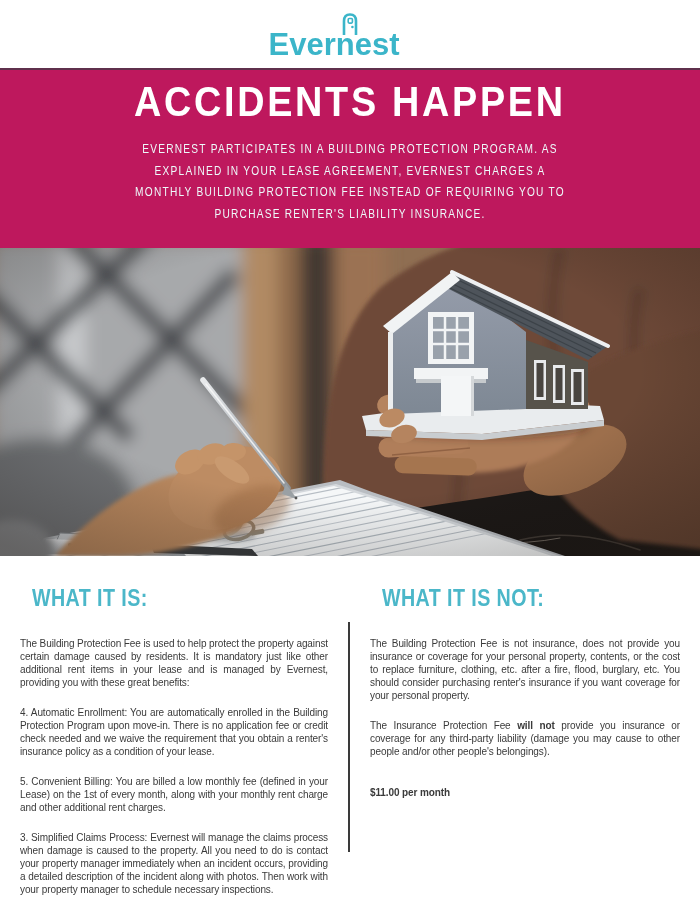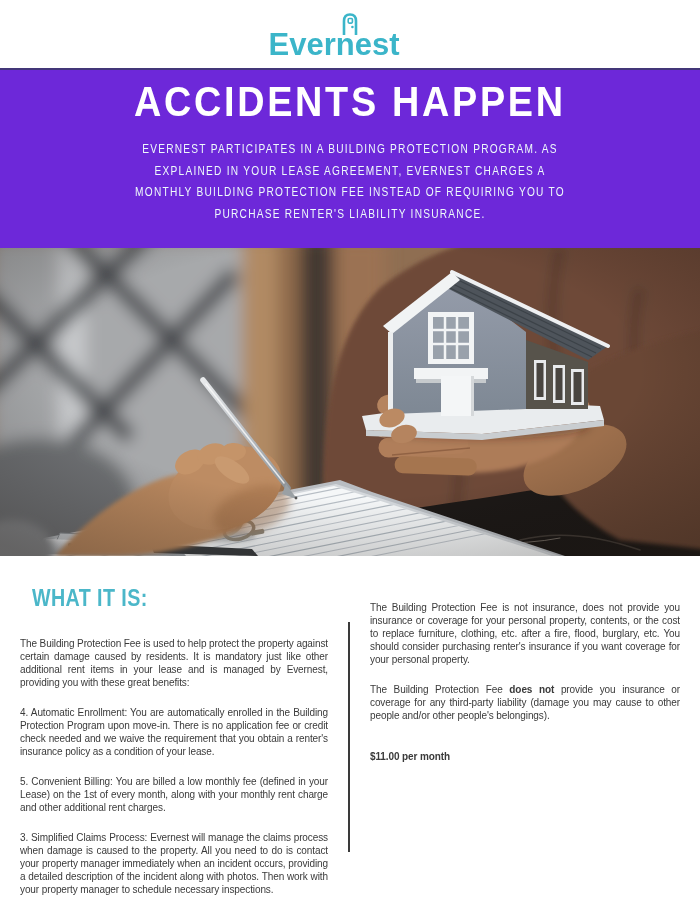--- a/index.html
+++ b/index.html
@@ -7,21 +7,21 @@
     width:700px;height:906px;position:relative;overflow:hidden;
     background:#ffffff;font-family:"Liberation Sans",sans-serif;
   }
   
   .header{height:68px;display:flex;align-items:flex-end;justify-content:center;background:#fff;}
   .logo{position:relative;left:-16px;padding-bottom:8px;line-height:1;}
   .logo-text{color:#3bb5c9;font-weight:bold;font-size:31px;letter-spacing:0px;}
   .logo .door{position:absolute;top:-16px;left:56%;}
   
   .banner{
-    height:180px;box-sizing:border-box;background:#6d28d9;
+    height:180px;box-sizing:border-box;background:#be185d;
     border-top:2px solid rgba(45,62,67,.65);
     text-align:center;padding-top:10px;
   }
   .banner-title{margin:0;line-height:44px;height:44px;}
   .banner-title span{
     display:inline-block;transform:scaleX(.9);transform-origin:center;
     color:#ffffff;font-size:42px;font-weight:bold;letter-spacing:3px;white-space:nowrap;
   }
   .banner-sub{margin-top:14px;transform:scaleX(.78);transform-origin:center;}
   .banner-sub div{
@@ -270,19 +270,20 @@
       <p>4. Automatic Enrollment: You are automatically enrolled in the Building Protection Program upon move-in. There is no application fee or credit check needed and we waive the requirement that you obtain a renter's insurance policy as a condition of your lease.</p>
       <p>5. Convenient Billing: You are billed a low monthly fee (defined in your Lease) on the 1st of every month, along with your monthly rent charge and other additional rent charges.</p>
       <p>3. Simplified Claims Process: Evernest will manage the claims process when damage is caused to the property. All you need to do is contact your property manager immediately when an incident occurs, providing a detailed description of the incident along with photos. Then work with your property manager to schedule necessary inspections.</p>
     </div>
 
     <div class="spacer">
       <div class="vdivider"></div>
     </div>
 
     <div class="col col-right">
+      <h2><span>WHAT IT IS NOT:</span></h2>
       <p>The Building Protection Fee is not insurance, does not provide you insurance or coverage for your personal property, contents, or the cost to replace furniture, clothing, etc. after a fire, flood, burglary, etc. You should consider purchasing renter's insurance if you want coverage for your personal property.</p>
-      <p><span>The Building Protection Fee </span><strong>does not</strong><span> provide you insurance or coverage for any third-party liability (damage you may cause to other people and/or other people's belongings).</span></p>
+      <p><span>The Insurance Protection Fee </span><strong>will not</strong><span> provide you insurance or coverage for any third-party liability (damage you may cause to other people and/or other people's belongings).</span></p>
       <p class="price">$11.00 per month</p>
     </div>
   </section>
 
 </div>
 
 </body></html>

